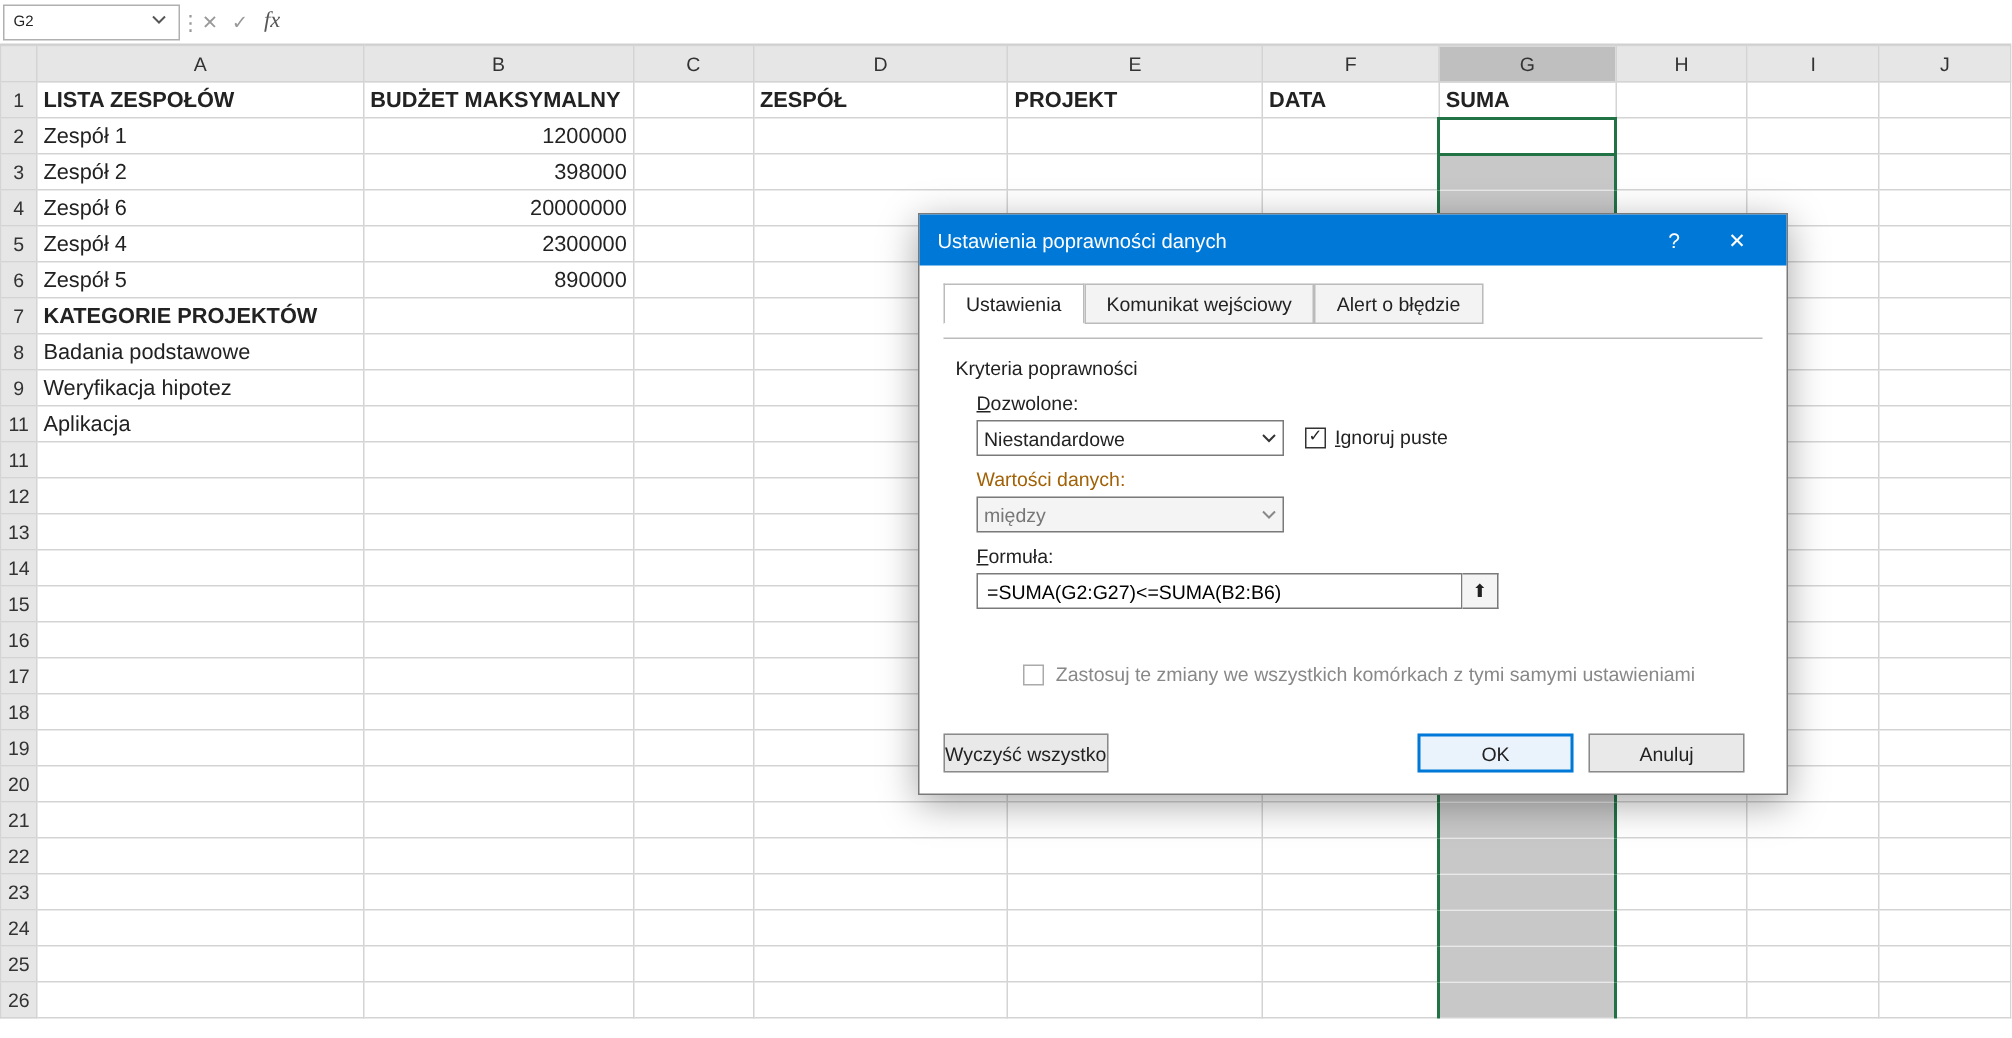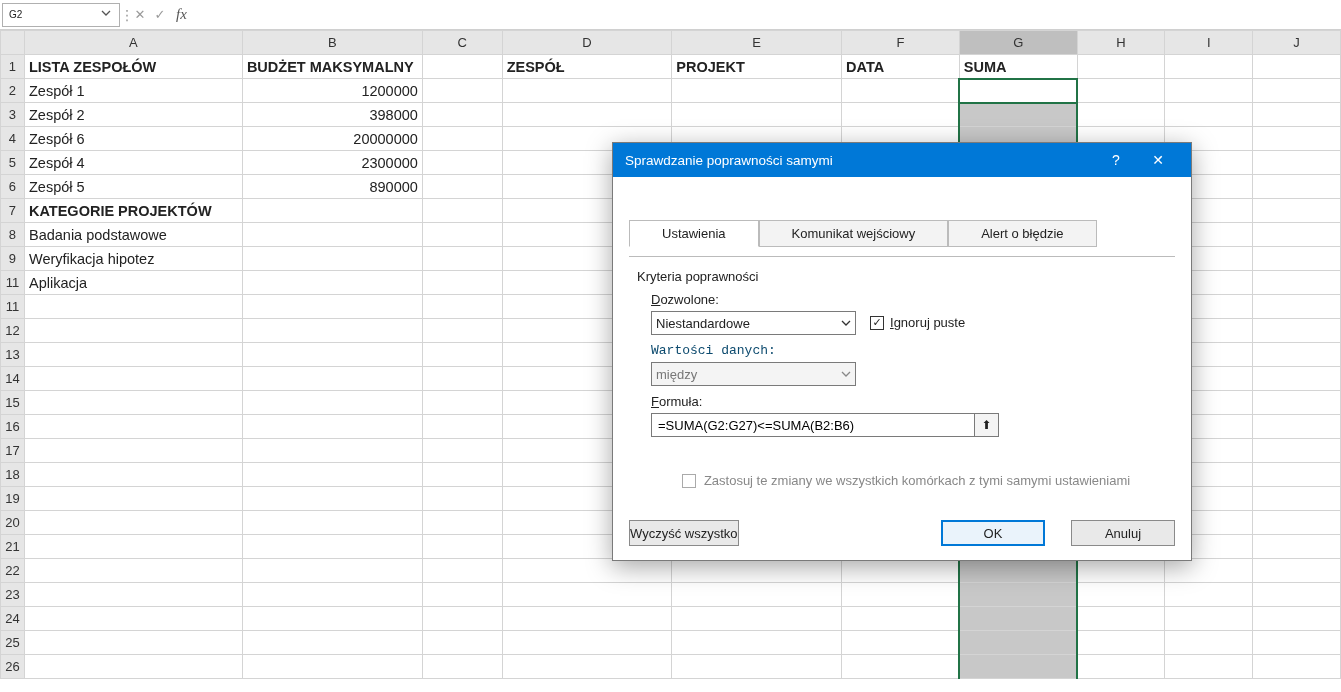--- a/index.html
+++ b/index.html
@@ -42,37 +42,37 @@
   td.selcell, td.activecell { border-left: 2px solid #217346; border-right: 2px solid #217346; }
   th.colG { background: #bfbfbf; }
 
   
   .dialog { position: absolute; left: 612px; top: 142px; width: 580px; background: #fff; border: 1px solid #7a7a7a; box-shadow: 0 6px 24px rgba(0,0,0,0.35); font-size: 13px; }
   .dialog-title { height: 34px; background: #0078d7; color: #fff; display: flex; align-items: center; padding: 0 12px; }
   .dialog-title .ttxt { flex: 1; font-size: 13.5px; }
   .dialog-title .tbtn { width: 42px; height: 34px; display: flex; align-items: center; justify-content: center; color: #fff; font-size: 14px; }
   .dialog-body { padding: 12px 16px 10px 16px; }
   .tabs { display: flex; gap: 0; margin-bottom: 10px; }
-  .tab { padding: 5px 32px; border: 1px solid #bbb; border-bottom: 1px solid #bbb; background: #f3f3f3; font-size: 13px; cursor: default; margin-top: 31px; }
+  .tab { padding: 5px 14px; border: 1px solid #bbb; border-bottom: 1px solid #bbb; background: #f3f3f3; font-size: 13px; cursor: default; }
   .tab.active { background: #fff; border-bottom: 1px solid #fff; position: relative; z-index: 2; }
   .tabline { height: 1px; background: #bbb; margin-top: -1px; margin-bottom: 12px; }
   .section-label { margin: 2px 0 8px 8px; }
   .field-row { display: flex; align-items: center; gap: 14px; margin: 4px 0 8px 22px; }
   .field-col { display: flex; flex-direction: column; gap: 4px; }
   .lbl { font-size: 13px; }
   select.winsel, .winsel { width: 205px; height: 24px; border: 1px solid #7a7a7a; background: #fff; font-size: 13px; padding: 0 4px; }
   .winsel.disabled { color: #777; background: #f4f4f4; }
   .chk { display: flex; align-items: center; gap: 6px; }
   .chkbox { width: 14px; height: 14px; border: 1px solid #333; display: inline-flex; align-items: center; justify-content: center; font-size: 11px; line-height: 1; }
   .formula-field { display: flex; width: 348px; }
   .formula-field input { flex: 1; height: 24px; border: 1px solid #7a7a7a; padding: 0 6px; font-size: 13px; }
   .formula-field .rangebtn { width: 24px; height: 24px; border: 1px solid #7a7a7a; border-left: none; background: #f4f4f4; display: flex; align-items: center; justify-content: center; font-size: 12px; }
   .apply-row { display: flex; align-items: center; gap: 8px; margin: 36px 0 12px 8px; color: #888; justify-content: center; }
   .apply-row .chkbox { border-color: #aaa; }
-  .dialog-footer { display: flex; align-items: center; padding: 10px 16px 14px 16px; gap: 26px; }
+  .dialog-footer { display: flex; align-items: center; padding: 10px 28px 14px 16px; gap: 10px; }
   .dialog-footer .spacer { flex: 1; }
   .btn { min-width: 104px; height: 26px; border: 1px solid #8a8a8a; background: #e9e9e9; font-size: 13px; display: flex; align-items: center; justify-content: center; }
   .btn.primary { border: 2px solid #0078d7; background: #eaf3fb; }
   .chevsvg { width: 10px; height: 10px; }
 </style>
 </head>
 <body>
 
 <div class="formula-row">
   <div class="namebox">
@@ -448,21 +448,21 @@
           <td></td>
           <td></td>
           <td></td>
         </tr>
 </tbody>
     </table>
 </div>
 
 <div class="dialog">
   <div class="dialog-title">
-    <span class="ttxt">Sprawdzanie poprawności samymi</span>
+    <span class="ttxt">Ustawienia poprawności danych</span>
     <span class="tbtn">?</span>
     <span class="tbtn">✕</span>
   </div>
   <div class="dialog-body">
     <div class="tabs">
       <div class="tab active">Ustawienia</div>
       <div class="tab">Komunikat wejściowy</div>
       <div class="tab">Alert o błędzie</div>
     </div>
     <div class="tabline"></div>
@@ -480,21 +480,21 @@
         </div>
       </div>
       <div class="chk" style="margin-top:18px;">
         <span class="chkbox">✓</span>
         <span class="lbl"><span style="text-decoration:underline">I</span>gnoru<span style="text-decoration:underline">j</span> puste</span>
       </div>
     </div>
 
     <div class="field-row">
       <div class="field-col">
-        <div class="lbl" style="color:#0c4a6e;font-family:Liberation Mono, monospace;">Wartości danych:</div>
+        <div class="lbl" style="color:#a16207;">Wartości danych:</div>
         <div class="winsel disabled" style="display:flex;align-items:center;justify-content:space-between;">
           <span>między</span>
           <span><svg class="chevsvg" viewBox="0 0 10 10">
                 <path d="M1 3 L5 7 L9 3" fill="none" stroke="#888" stroke-width="1.3"></path>
               </svg></span>
         </div>
       </div>
     </div>
 
     <div class="field-row">

